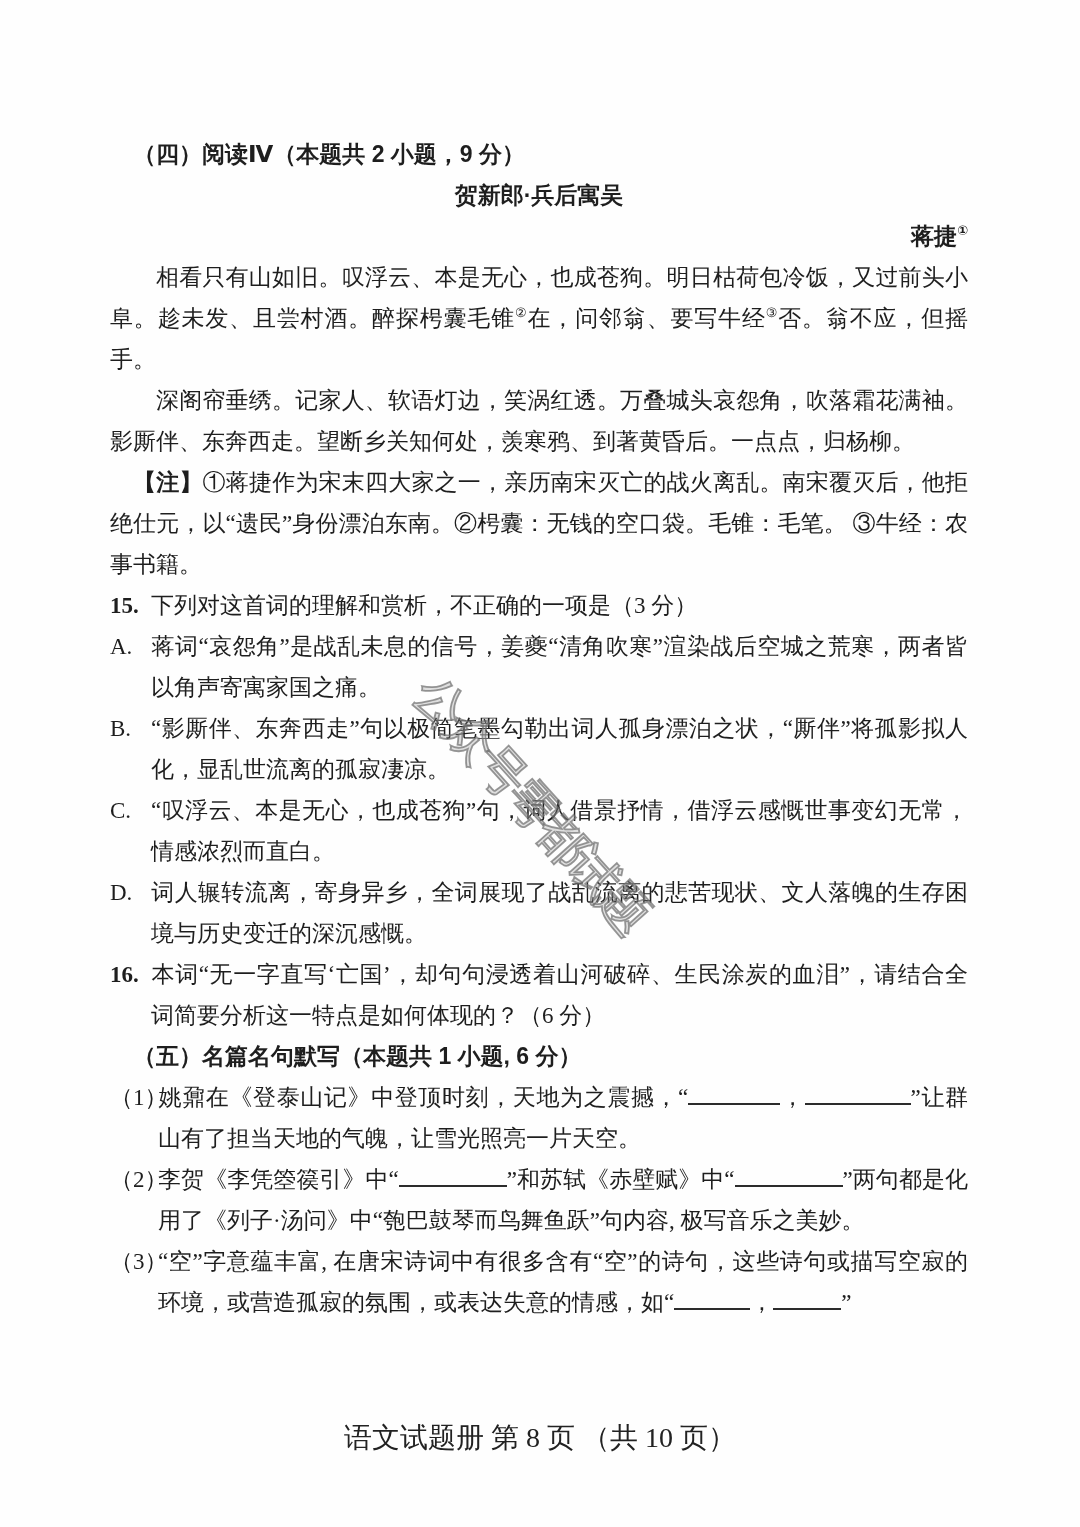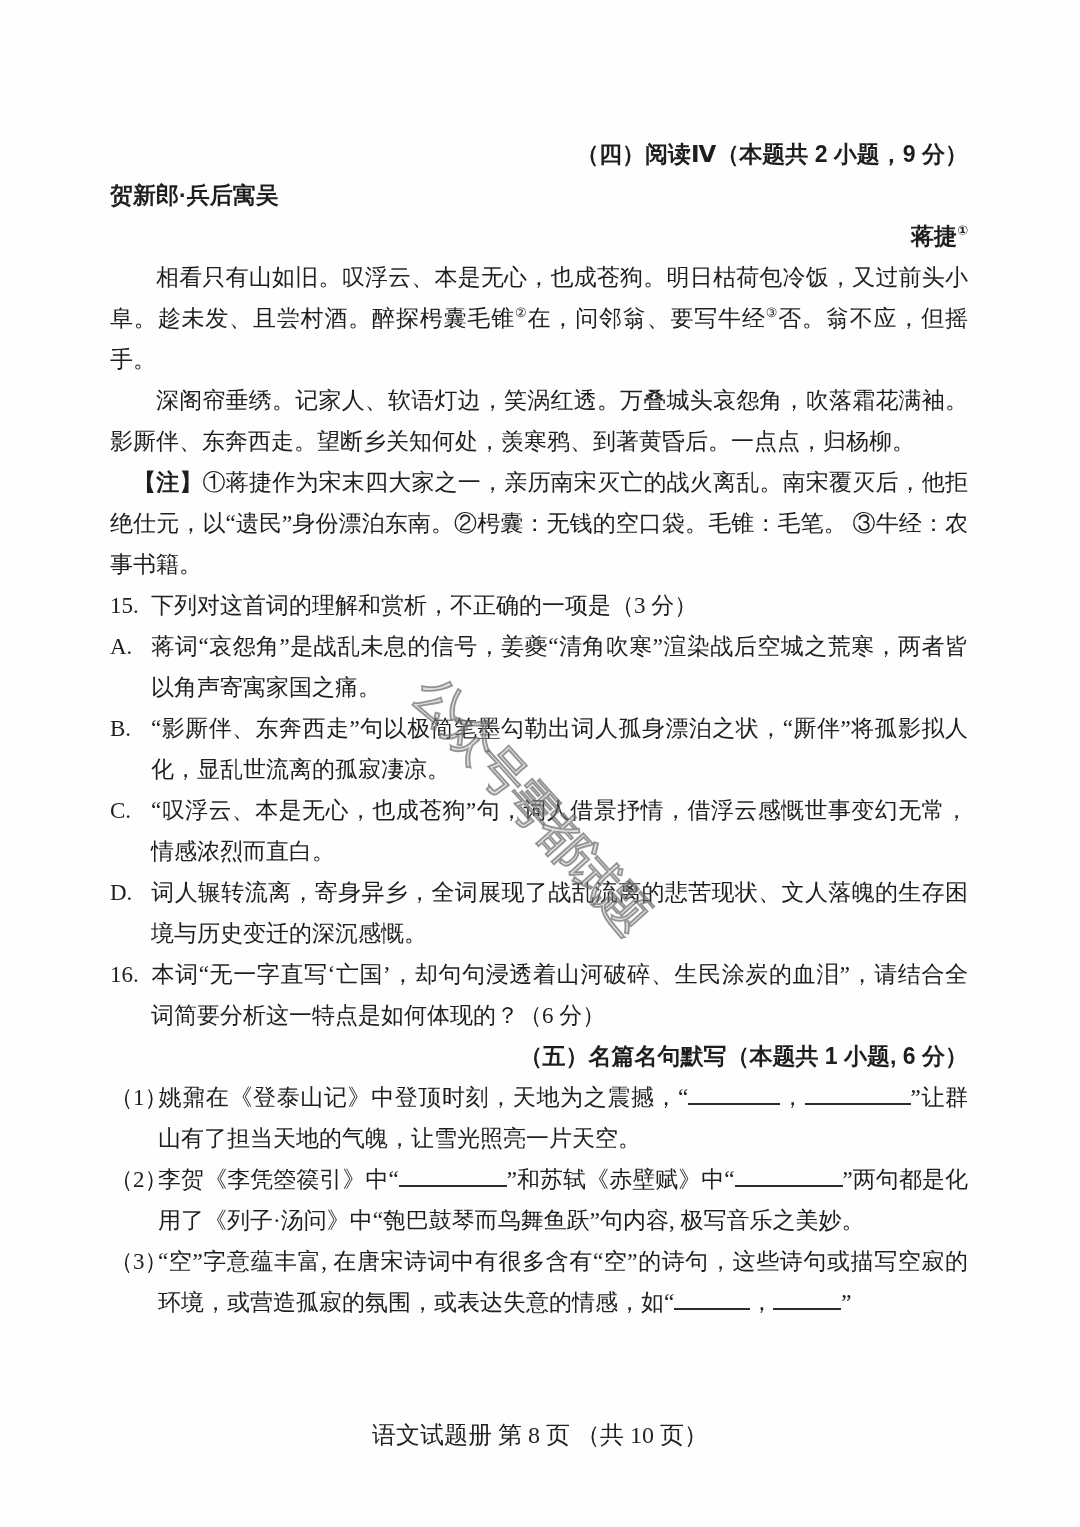--- a/index.html
+++ b/index.html
@@ -18,41 +18,42 @@
     font-size:23px;
     line-height:41px;
     text-align:justify;
   }
   .doc p { margin:0; }
 
   .sec-header {
     font-family:"Liberation Sans","DejaVu Sans",sans-serif;
     font-weight:bold;
     text-indent:23px;
-    text-align:right;
+    text-align:left;
   }
   .intro { text-indent:23px; }
 
   .poem-title {
+    text-align:center;
     font-family:"Liberation Sans","DejaVu Sans",sans-serif;
     font-weight:bold;
     text-indent:0;
   }
   .poem-author {
     text-align:right;
     font-family:"Liberation Sans","DejaVu Sans",sans-serif;
     font-weight:bold;
     text-indent:0;
   }
   .poem-stanza { text-indent:46px; }
   .note-para { text-indent:23px; }
   .note-label { font-family:"Liberation Sans","DejaVu Sans",sans-serif; font-weight:bold; }
 
   .q-stem { padding-left:41px; text-indent:-41px; }
-  .q-num  { display:inline-block; width:41px; text-indent:0; }
+  .q-num  { display:inline-block; width:41px; text-indent:0;font-weight:bold; }
 
   .option { margin-left:23px; padding-left:41px; text-indent:-41px; }
   .opt-label { display:inline-block; width:41px; text-indent:0; }
 
   .item { margin-left:23px; padding-left:48px; text-indent:-48px; }
   .item-label { display:inline-block; width:48px; text-indent:0; }
 
   .blank {
     display:inline-block;
     border-bottom:2px solid #2c2c2c;
@@ -83,21 +84,21 @@
     -webkit-text-stroke:1.8px rgba(112,112,112,0.72);
     pointer-events:none;
     z-index:5;
   }
 
   .page-footer {
     position:absolute;
     left:0; top:1419px;
     width:100%;
     text-align:center;
-    font-size:24px;
+    font-size:28px;
     color:#222;
   }
 </style>
 </head>
 <body>
 
 <div class="page">
 
   <div class="watermark">公众号雩都试题</div>
 

